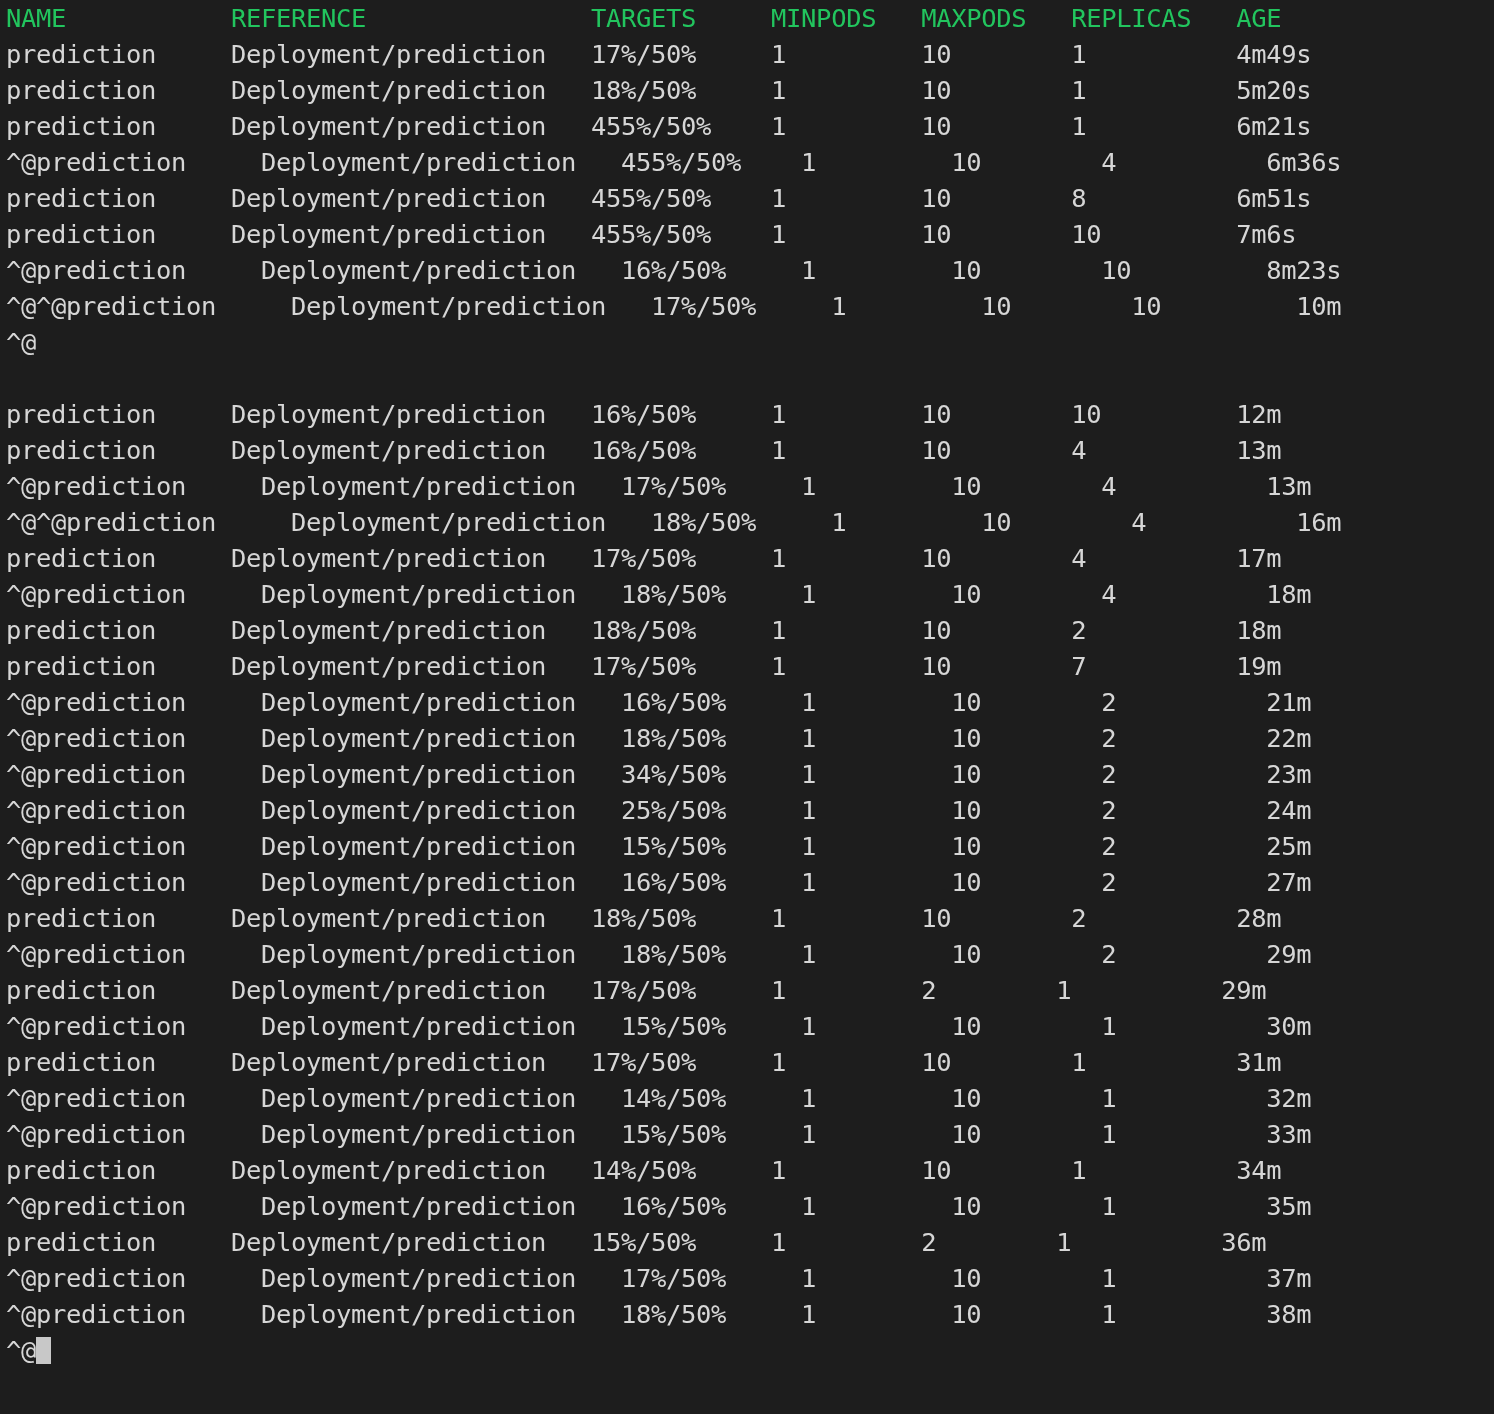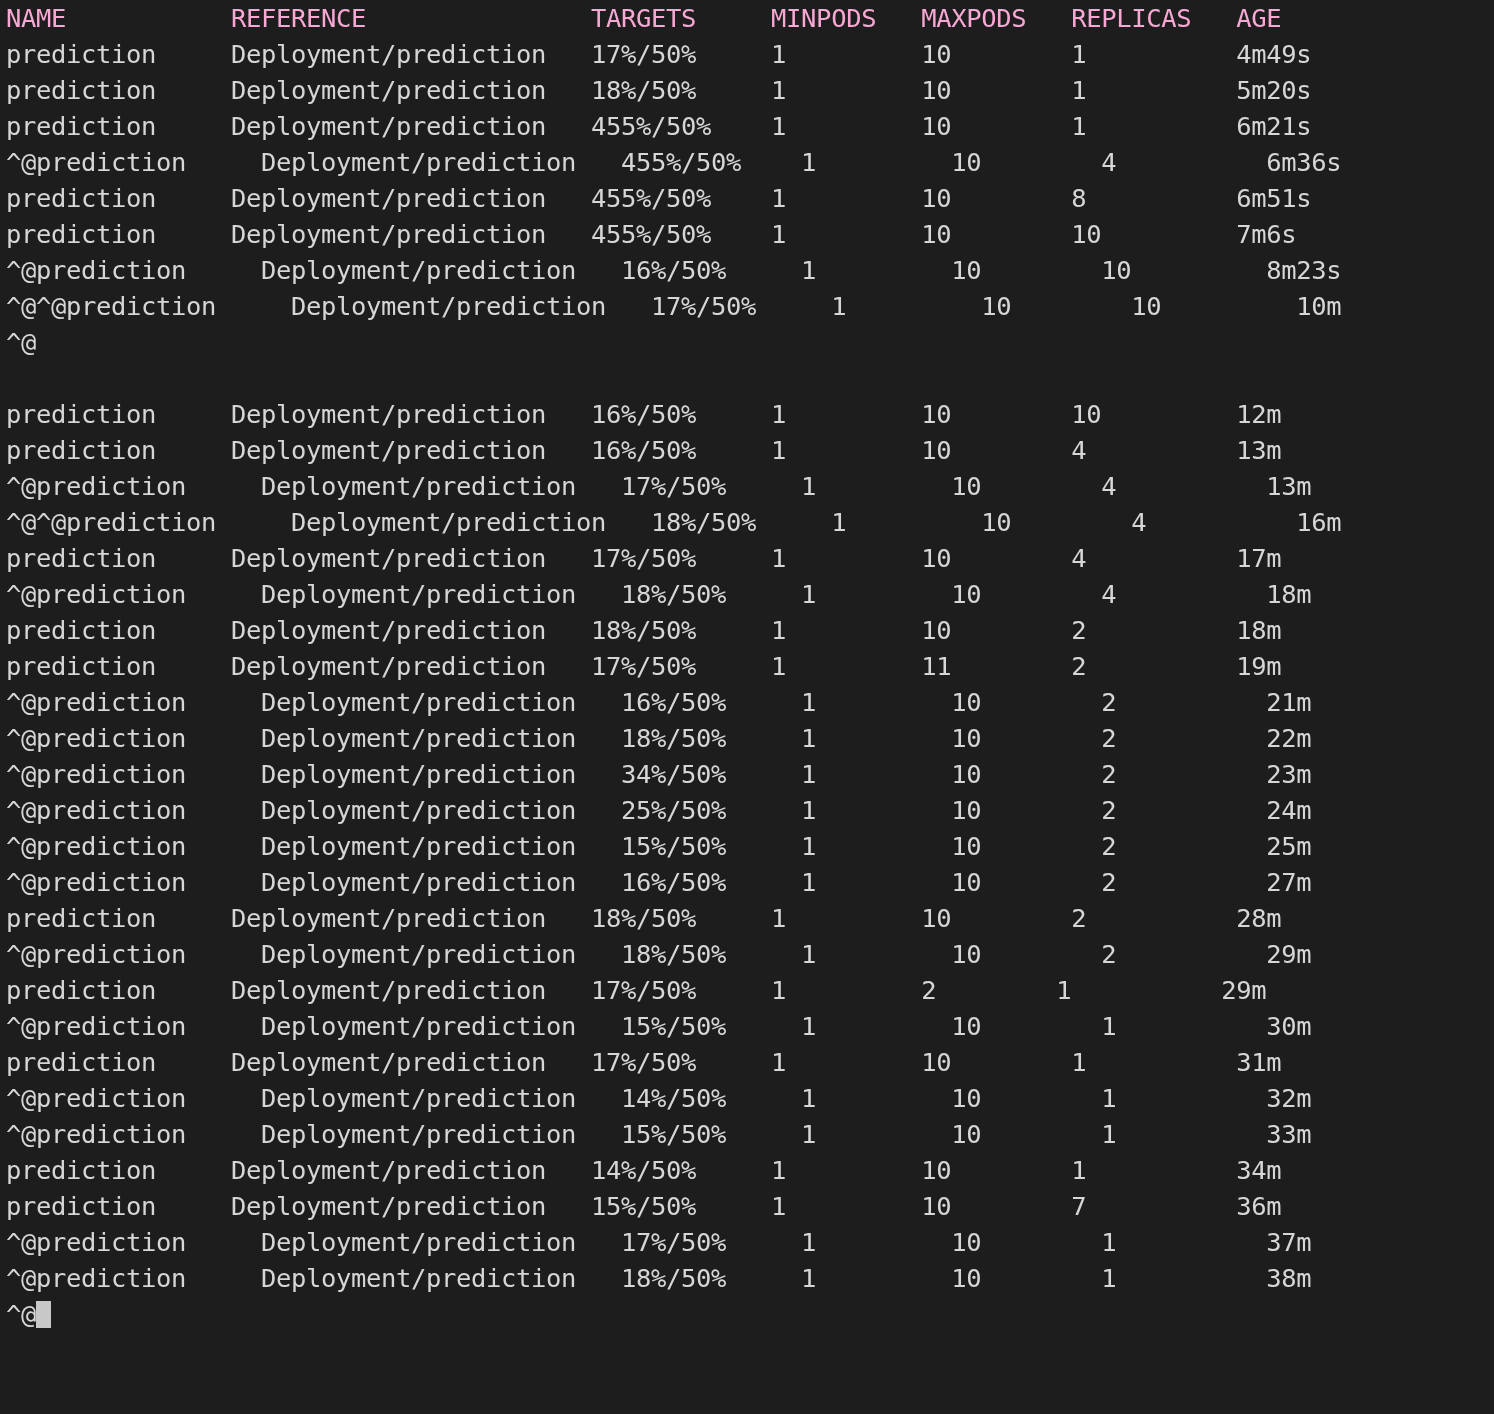--- a/index.html
+++ b/index.html
@@ -28,21 +28,21 @@
     position: relative;
   }
   .line {
     white-space: pre;
     height: 36px;
     padding-left: 6px;
     box-sizing: border-box;
     overflow: hidden;
   }
   .line.header {
-    color: #f9a8d4;
+    color: #22c55e;
   }
   .cursor {
     display: inline-block;
     width: 15px;
     height: 27px;
     background: #c8c8c8;
     vertical-align: -5px;
   }
 </style>
 </head>
@@ -61,33 +61,34 @@
       <div class="line">^@^@prediction     Deployment/prediction   17%/50%     1         10        10         10m</div>
       <div class="line">^@</div>
       <div class="line"></div>
       <div class="line">prediction     Deployment/prediction   16%/50%     1         10        10         12m</div>
       <div class="line">prediction     Deployment/prediction   16%/50%     1         10        4          13m</div>
       <div class="line">^@prediction     Deployment/prediction   17%/50%     1         10        4          13m</div>
       <div class="line">^@^@prediction     Deployment/prediction   18%/50%     1         10        4          16m</div>
       <div class="line">prediction     Deployment/prediction   17%/50%     1         10        4          17m</div>
       <div class="line">^@prediction     Deployment/prediction   18%/50%     1         10        4          18m</div>
       <div class="line">prediction     Deployment/prediction   18%/50%     1         10        2          18m</div>
-      <div class="line">prediction     Deployment/prediction   17%/50%     1         11        2          19m</div>
+      <div class="line">prediction     Deployment/prediction   17%/50%     1         10        7          19m</div>
       <div class="line">^@prediction     Deployment/prediction   16%/50%     1         10        2          21m</div>
       <div class="line">^@prediction     Deployment/prediction   18%/50%     1         10        2          22m</div>
       <div class="line">^@prediction     Deployment/prediction   34%/50%     1         10        2          23m</div>
       <div class="line">^@prediction     Deployment/prediction   25%/50%     1         10        2          24m</div>
       <div class="line">^@prediction     Deployment/prediction   15%/50%     1         10        2          25m</div>
       <div class="line">^@prediction     Deployment/prediction   16%/50%     1         10        2          27m</div>
       <div class="line">prediction     Deployment/prediction   18%/50%     1         10        2          28m</div>
       <div class="line">^@prediction     Deployment/prediction   18%/50%     1         10        2          29m</div>
       <div class="line">prediction     Deployment/prediction   17%/50%     1         2        1          29m</div>
       <div class="line">^@prediction     Deployment/prediction   15%/50%     1         10        1          30m</div>
       <div class="line">prediction     Deployment/prediction   17%/50%     1         10        1          31m</div>
       <div class="line">^@prediction     Deployment/prediction   14%/50%     1         10        1          32m</div>
       <div class="line">^@prediction     Deployment/prediction   15%/50%     1         10        1          33m</div>
       <div class="line">prediction     Deployment/prediction   14%/50%     1         10        1          34m</div>
-      <div class="line">prediction     Deployment/prediction   15%/50%     1         10        7          36m</div>
+      <div class="line">^@prediction     Deployment/prediction   16%/50%     1         10        1          35m</div>
+      <div class="line">prediction     Deployment/prediction   15%/50%     1         2        1          36m</div>
       <div class="line">^@prediction     Deployment/prediction   17%/50%     1         10        1          37m</div>
       <div class="line">^@prediction     Deployment/prediction   18%/50%     1         10        1          38m</div>
     </div>
   <div class="line"><span>^@</span><span class="cursor"></span></div>
 </div>
 
 </body></html>

